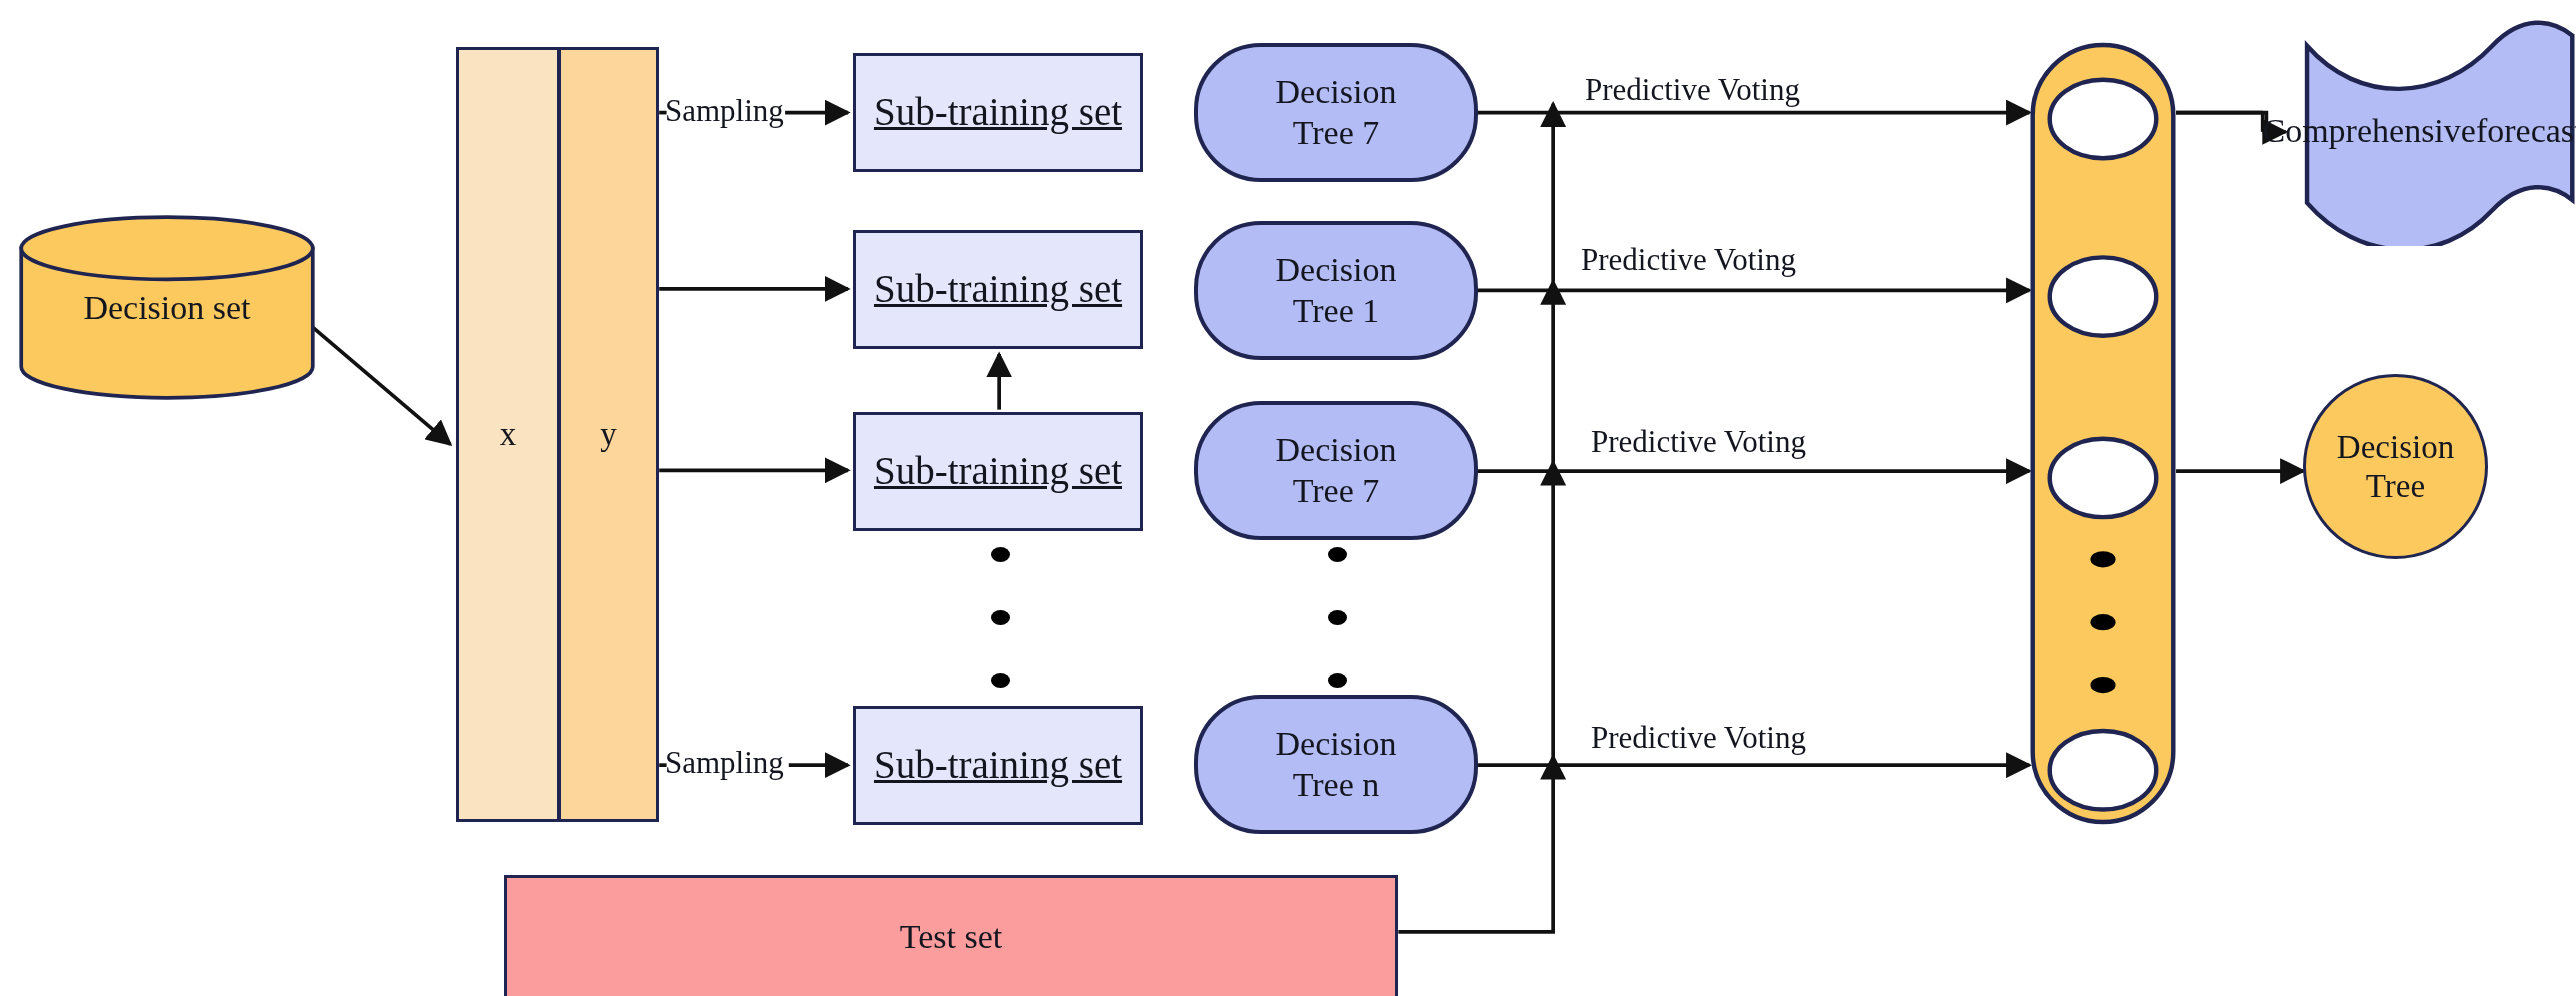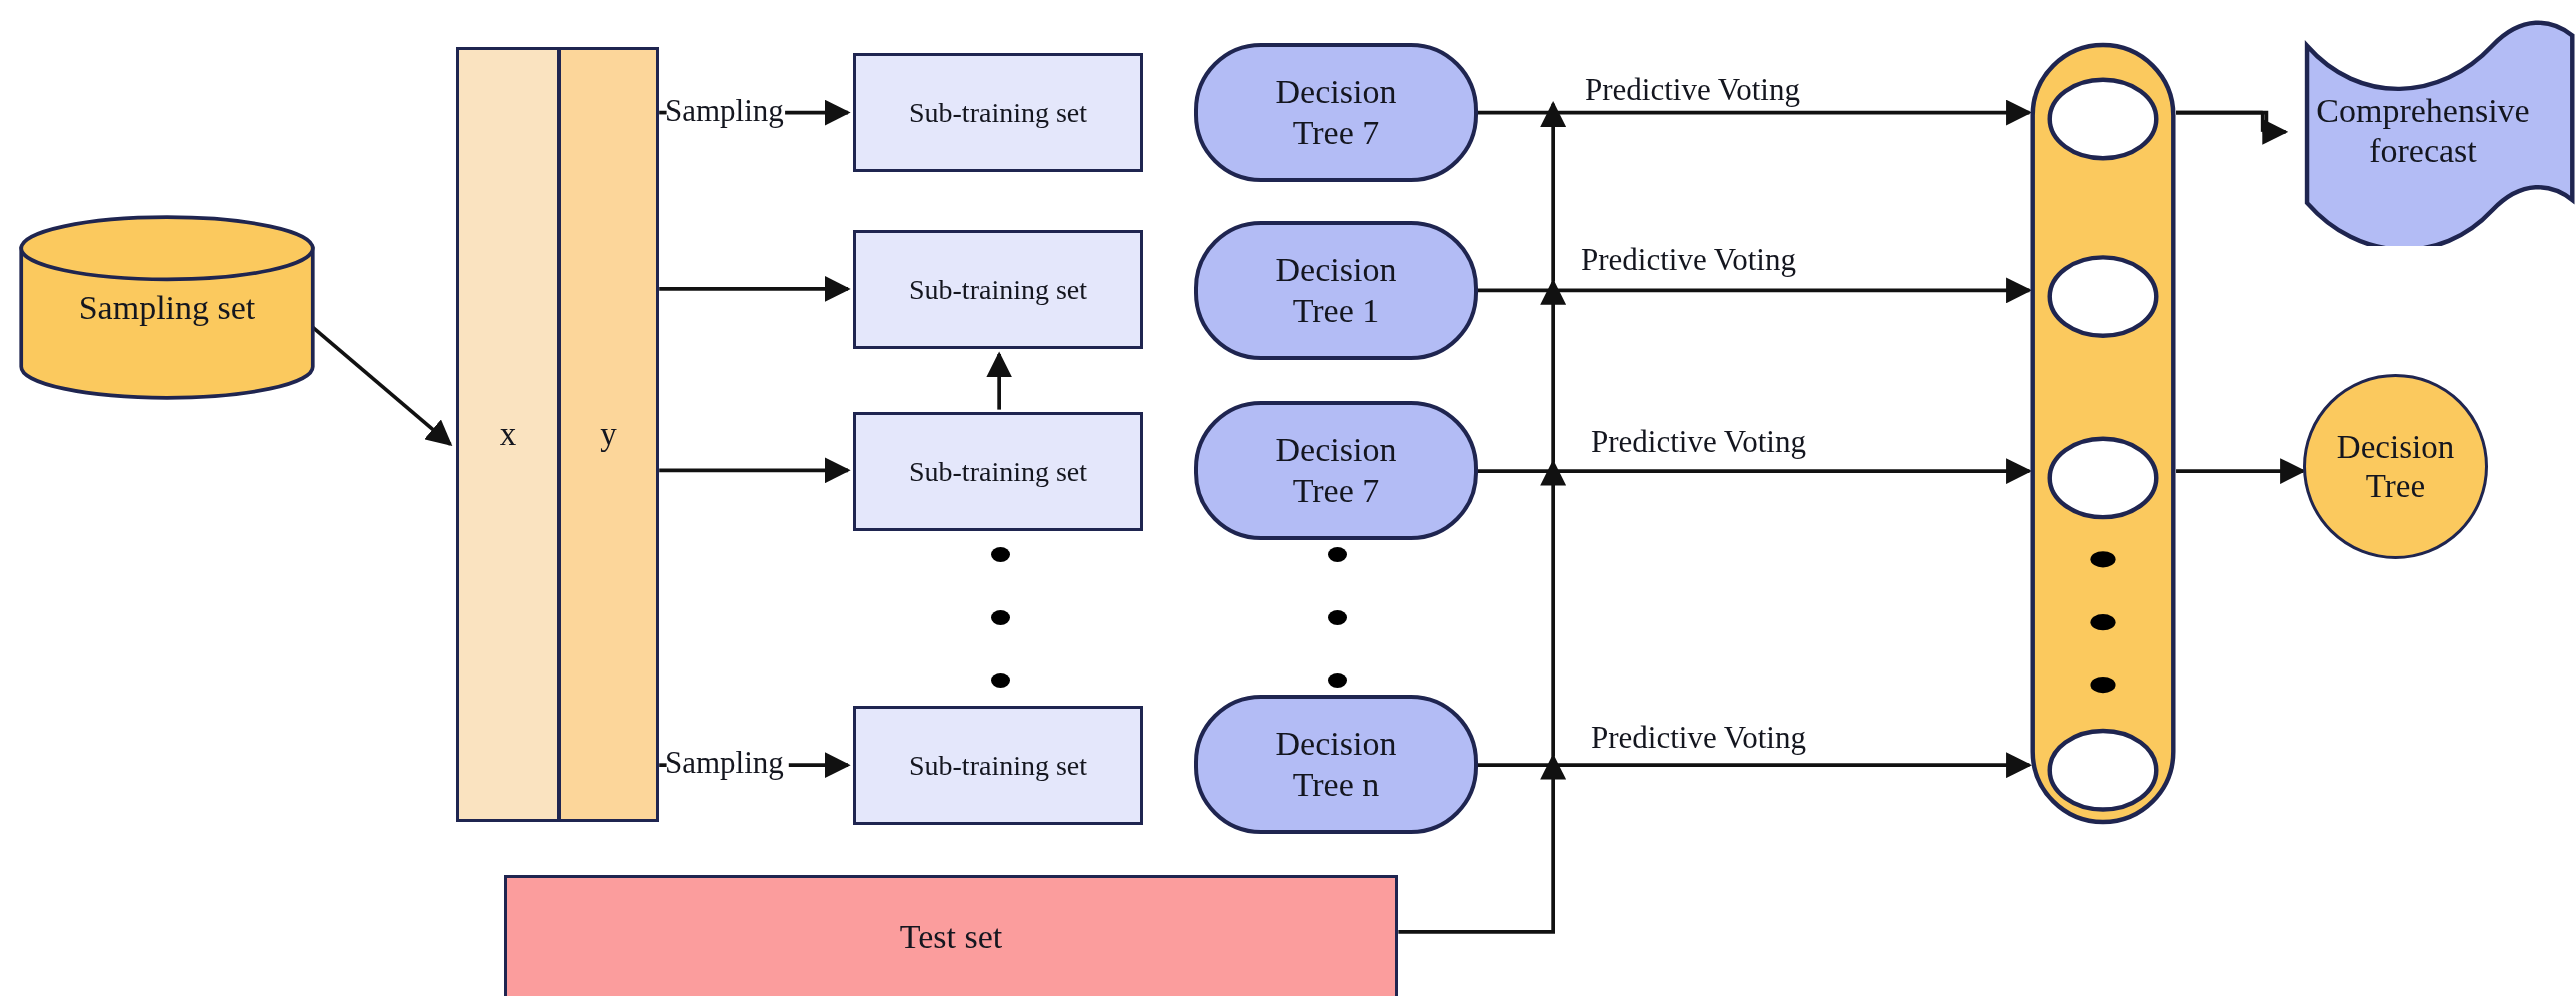--- a/index.html
+++ b/index.html
@@ -42,21 +42,22 @@
     height: 997px;
     overflow: visible;
   }
   
   .db-cyl {
     position: absolute;
   }
   .subset-box {
     border: 3.7px solid #1f2550;
     background: #e4e7fb;
-    font-size: 28px;
+    font-size: 39px;
+    text-decoration: underline;
   }
   .tree-pill {
     border: 4.4px solid #1f2550;
     background: #b3bcf5;
     border-radius: 67px;
     font-size: 34px;
     flex-direction: column;
   }
   .tree-pill span { display: block; }
   .testset-bar {
@@ -96,21 +97,21 @@
     width: 19px;
     height: 15px;
     border-radius: 50%;
     background: #000000;
   }
   .flag-label {
     position: absolute;
     display: flex;
     align-items: center;
     justify-content: center;
-    flex-direction: column;
+    flex-direction: row;
     font-size: 34px;
     color: #14161f;
     text-align: center;
     line-height: 1.18;
   }
   .flag-label span { display: block; }
 </style>
 </head>
 <body>
 
@@ -164,21 +165,21 @@
     </g>
   </svg>
 
   <div class="db-cyl" style="left:15px; top:215px; width:304px; height:185px;">
     <svg width="304" height="185" viewBox="0 0 410 250">
       <path d="M 8 45 L 8 205 A 197 42 0 0 0 402 205 L 402 45 Z" fill="#fbc95e" stroke="#1f2550" stroke-width="5"></path>
       <ellipse cx="205" cy="45" rx="197" ry="42" fill="#fbc95e" stroke="#1f2550" stroke-width="5"></ellipse>
     </svg>
     <div style="position:absolute; left:0; top:0; width:304px; height:185px;
                 display:flex; align-items:center; justify-content:center;
-                font-size:34px; color:#14161f;">Sampling set</div>
+                font-size:34px; color:#14161f;">Decision set</div>
   </div>
 
   <div class="col-x" style="left:456px; top:47px; width:104px; height:775px;">
     <span>x</span>
   </div>
   <div class="col-y" style="left:558px; top:47px; width:101px; height:775px;">
     <span>y</span>
   </div>
 
   <div class="edge-label" style="left:665px; top:95px; font-size:31px;">Sampling</div>

